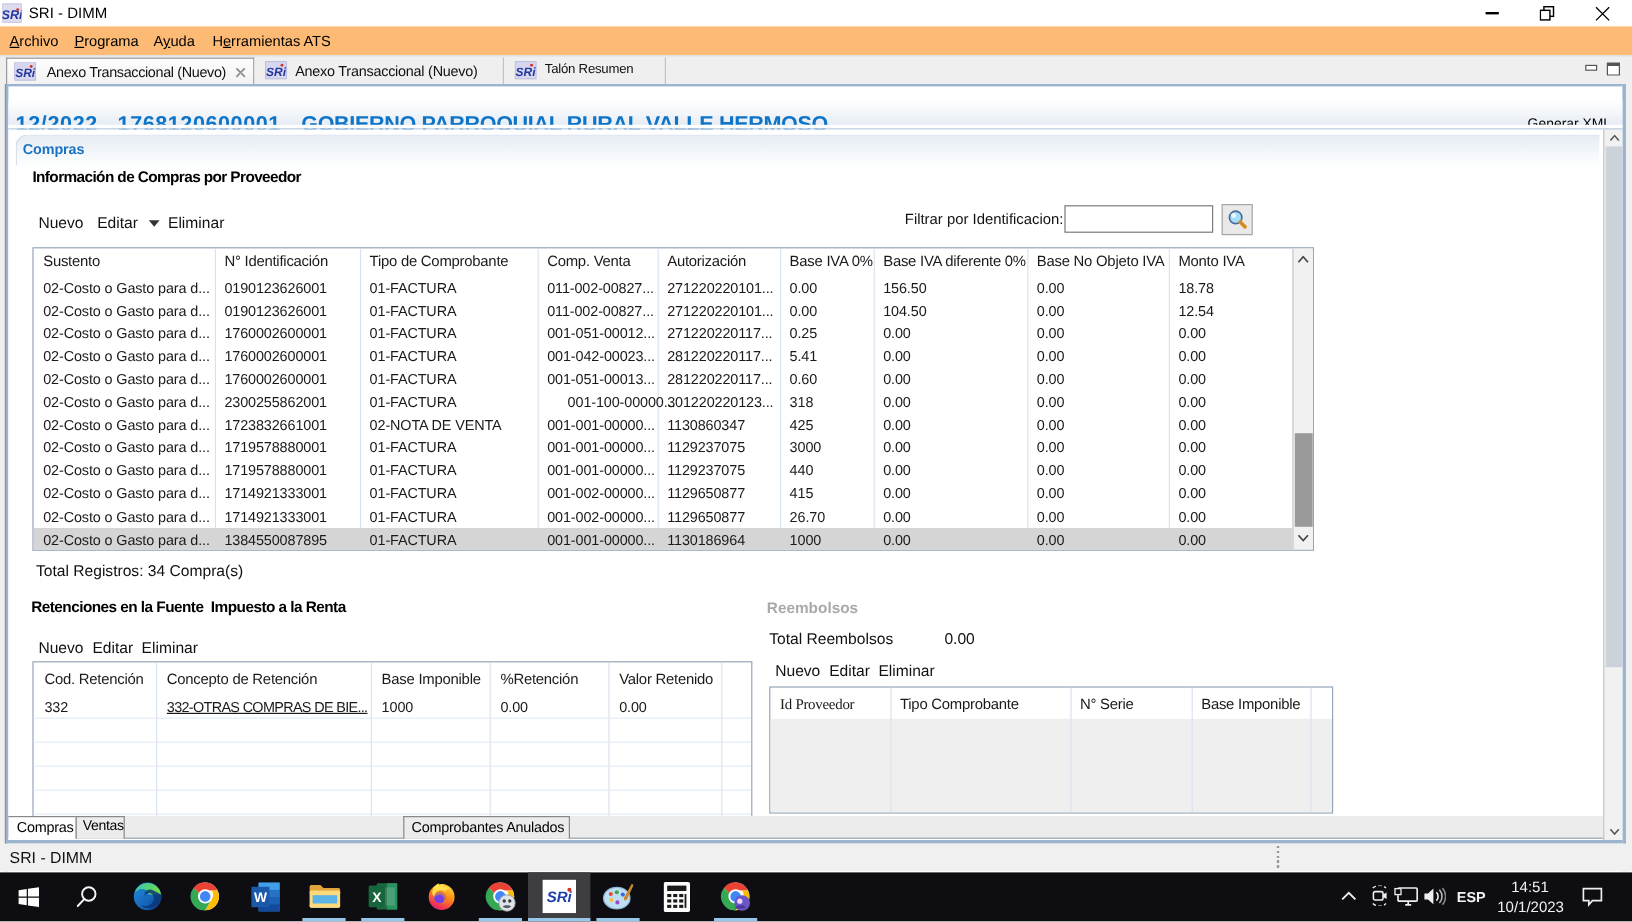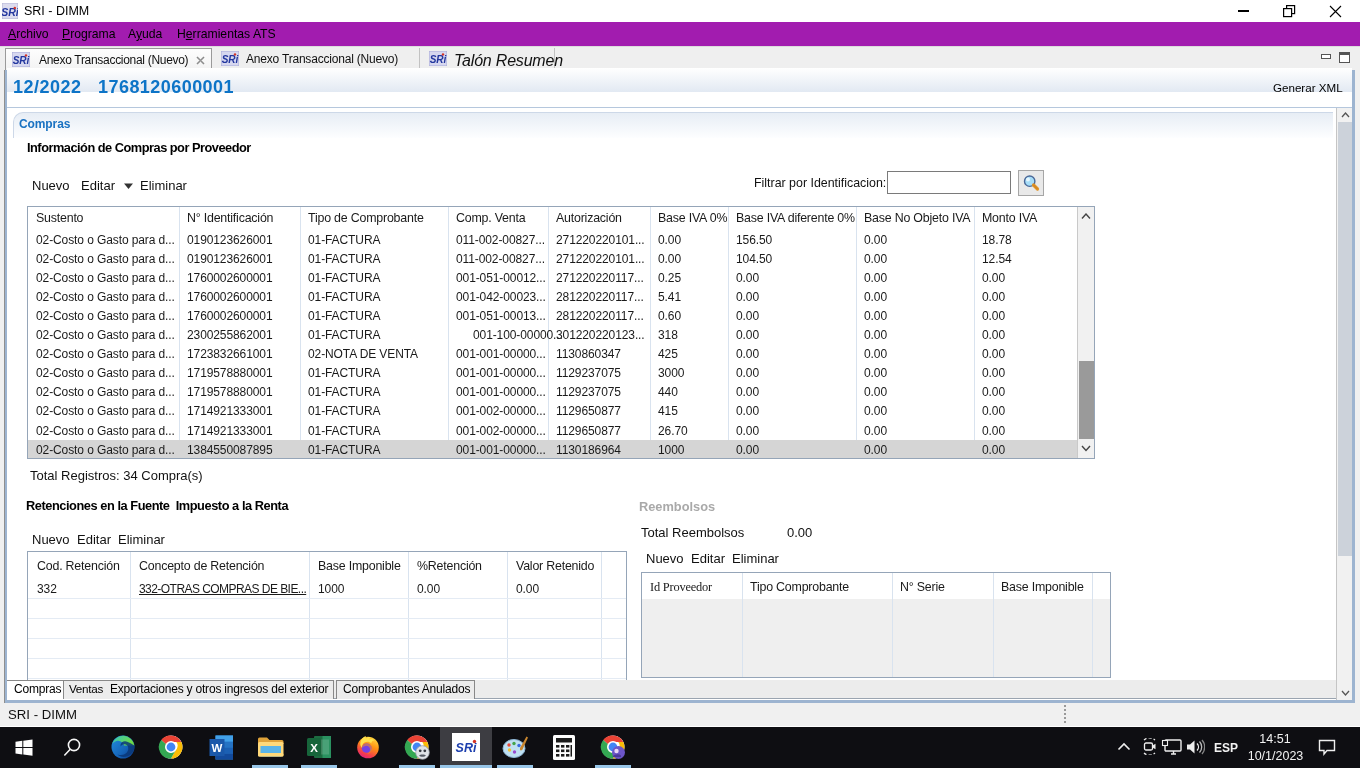--- a/index.html
+++ b/index.html
@@ -18,21 +18,21 @@
   <div class="abs" style="left:24px;top:4px;font-size:12.5px;color:#000;">SRI - DIMM</div>
   <div class="abs" style="left:1238px;top:10px;width:11px;height:1.5px;background:#000;"></div>
   <svg class="abs" style="left:1283px;top:5px;" width="13" height="13" viewBox="0 0 13 13">
     <rect x="3.6" y="0.6" width="8" height="8" fill="#fff" stroke="#000" stroke-width="1.2"></rect>
     <rect x="0.6" y="3.6" width="8" height="8" fill="#fff" stroke="#000" stroke-width="1.2"></rect>
   </svg>
   <svg class="abs" style="left:1329px;top:5px;" width="13" height="13" viewBox="0 0 13 13">
     <path d="M1 1 L12 12 M12 1 L1 12" stroke="#000" stroke-width="1.1" fill="none"></path>
   </svg>
 </div>
-<div class="abs" style="left:0;top:22px;width:1360px;height:24px;background:#a21caf;font-size:12.2px;color:#000;">
+<div class="abs" style="left:0;top:22px;width:1360px;height:24px;background:#fdba74;font-size:12.2px;color:#000;">
   <span class="abs" style="left:8px;top:5px;"><u>A</u>rchivo</span>
   <span class="abs" style="left:62px;top:5px;"><u>P</u>rograma</span>
   <span class="abs" style="left:128px;top:5px;">A<u>y</u>uda</span>
   <span class="abs" style="left:177px;top:5px;">H<u>e</u>rramientas ATS</span>
 </div>
 <div class="abs" style="left:0;top:46px;width:1360px;height:24px;background:#efefef;border-top:1px solid #dcdcdc;box-sizing:border-box;">
   <div class="abs" style="left:5px;top:1px;width:207px;height:23px;background:linear-gradient(#fdfdfd,#f2f2f2);border:1px solid #9a9a9a;border-bottom:none;box-sizing:border-box;">
     <svg class="abs" style="left:6px;top:3px;" width="18" height="15" viewBox="0 0 18 15">
       <rect x="0" y="0" width="18" height="15" fill="#d6d7ef" stroke="#a8aad8" stroke-width="1"></rect>
       <text x="9" y="12" font-family="Liberation Sans" font-size="10" font-weight="bold" font-style="italic" fill="#23379e" text-anchor="middle">SRi</text>
@@ -51,34 +51,35 @@
       <circle cx="14" cy="3.4" r="1.2" fill="#d43324"></circle>
     </svg>
     <span class="abs" style="left:34px;top:4px;font-size:12px;letter-spacing:-0.2px;color:#111;white-space:nowrap;">Anexo Transaccional (Nuevo)</span>
   </div>
   <div class="abs" style="left:420px;top:1px;width:135px;height:23px;background:#efefef;border-right:1px solid #c2c2c2;box-sizing:border-box;">
     <svg class="abs" style="left:9px;top:3px;" width="18" height="15" viewBox="0 0 18 15">
       <rect x="0" y="0" width="18" height="15" fill="#d6d7ef" stroke="#a8aad8" stroke-width="1"></rect>
       <text x="9" y="12" font-family="Liberation Sans" font-size="10" font-weight="bold" font-style="italic" fill="#23379e" text-anchor="middle">SRi</text>
       <circle cx="14" cy="3.4" r="1.2" fill="#d43324"></circle>
     </svg>
-    <span class="abs" style="left:34px;top:4px;font-size:16px;letter-spacing:-0.2px;color:#111;white-space:nowrap;font-style:italic;">Talón Resumen</span>
+    <span class="abs" style="left:34px;top:4px;font-size:11px;letter-spacing:-0.2px;color:#111;white-space:nowrap;">Talón Resumen</span>
   </div>
   <div class="abs" style="left:1321px;top:7px;width:10px;height:5px;border:1.5px solid #555;box-sizing:border-box;background:#fff;"></div>
   <div class="abs" style="left:1339px;top:5px;width:11px;height:11px;border:1.5px solid #555;border-top:3.5px solid #555;box-sizing:border-box;background:#fff;"></div>
 </div>
 <div class="abs" style="left:0;top:70px;width:4px;height:656px;background:#f0f0f0;"></div>
 <div class="abs" style="left:4px;top:70px;width:1px;height:656px;background:#8f8f8f;"></div>
 <div class="abs" style="left:5px;top:70px;width:2px;height:656px;background:#9db4d0;"></div>
 <div class="abs" style="left:1352px;top:70px;width:3px;height:656px;background:#9db4d0;"></div>
 <div class="abs" style="left:1355px;top:70px;width:5px;height:656px;background:#f0f0f0;"></div>
 <div class="abs" style="left:5px;top:70px;width:1347px;height:2px;background:#9db4d0;"></div>
-<div class="abs" style="left:7px;top:68px;width:1345px;height:24px;background:linear-gradient(#ffffff,#e2e9f3);">
+<div class="abs" style="left:7px;top:84px;width:1345px;height:24px;background:linear-gradient(#ffffff,#e2e9f3);">
   <div class="abs" style="left:6px;top:8.5px;font-size:18px;font-weight:bold;color:#0d74c7;letter-spacing:0.5px;">12/2022</div>
   <div class="abs" style="left:91px;top:8.5px;font-size:18px;font-weight:bold;color:#0d74c7;letter-spacing:0.45px;">1768120600001</div>
+  <div class="abs" style="left:244px;top:8.5px;font-size:18px;font-weight:bold;color:#0d74c7;letter-spacing:-0.3px;">GOBIERNO PARROQUIAL RURAL VALLE HERMOSO</div>
   <div class="abs" style="left:1266px;top:13px;font-size:11.6px;color:#000;">Generar XML</div>
 </div>
 <div class="abs" style="left:7px;top:104px;width:1345px;height:3px;background:#ffffff;"></div>
 <div class="abs" style="left:7px;top:107px;width:1345px;height:1px;background:#b5c7dd;"></div>
 <div class="abs" style="left:7px;top:108px;width:1329px;height:592px;background:#ffffff;overflow:hidden;">
   <div class="abs" style="left:6px;top:4px;width:1320px;height:26px;background:linear-gradient(#e7edf5,#fdfeff);border-top:1px solid #cdd8e8;border-left:1px solid #cdd8e8;border-radius:10px 0 0 0;box-sizing:border-box;">
     <div class="abs" style="left:5px;top:4px;font-size:12px;font-weight:bold;color:#1a72c2;letter-spacing:-0.1px;">Compras</div>
   </div>
   <div class="abs" style="left:20px;top:32px;font-size:12.8px;font-weight:bold;color:#000;letter-spacing:-0.5px;">Información de Compras por Proveedor</div>
   <div class="abs mtxt" style="left:25px;top:70px;">Nuevo</div>
@@ -279,23 +280,20 @@
     <div class="abs hcell" style="left:359px;top:7px;">Base Imponible</div>
   </div>
   <div class="abs" style="left:0;top:572px;width:1329px;height:19px;background:#ececec;border-bottom:1px solid #9aa4b0;box-sizing:border-box;"></div>
   <div class="abs" style="left:-1px;top:572px;width:1330px;height:20px;">
     <div class="abs" style="left:0;top:0;width:58px;height:19px;background:#fff;border:1px solid #888;border-bottom:1px solid #fff;box-sizing:border-box;">
         <span class="abs" style="left:7px;top:1px;font-size:12px;letter-spacing:-0.2px;white-space:nowrap;">Compras</span>
       </div>
     <div class="abs" style="left:57px;top:0;width:41px;height:19px;background:#ececec;border:1px solid #888;border-bottom:none;box-sizing:border-box;">
         <span class="abs" style="left:5px;top:1px;font-size:11.7px;letter-spacing:-0.3px;white-space:nowrap;">Ventas</span>
       </div>
-    <div class="abs" style="left:97px;top:0;width:231px;height:19px;background:#ececec;border:1px solid #888;border-left:none;border-bottom:none;box-sizing:border-box;">
-        <span class="abs" style="left:7px;top:1px;font-size:12px;letter-spacing:-0.2px;white-space:nowrap;">Exportaciones y otros ingresos del exterior</span>
-      </div>
     <div class="abs" style="left:330px;top:0;width:139px;height:19px;background:#ececec;border:1px solid #888;border-bottom:none;box-sizing:border-box;">
         <span class="abs" style="left:6px;top:1px;font-size:12px;letter-spacing:-0.2px;white-space:nowrap;">Comprobantes Anulados</span>
       </div>
   </div>
 </div>
 <div class="abs" style="left:1336px;top:108px;width:16px;height:592px;background:#f1f1f1;border-left:1px solid #c5c5c5;box-sizing:border-box;">
   <svg class="abs" style="left:4px;top:4px;" width="9" height="6" viewBox="0 0 9 6">
       <path d="M1 5 L4.5 1 L8 5" fill="none" stroke="#555" stroke-width="1.3"></path>
     </svg>
   <div class="abs" style="left:1px;top:14px;width:14px;height:434px;background:#ccd2da;"></div>

